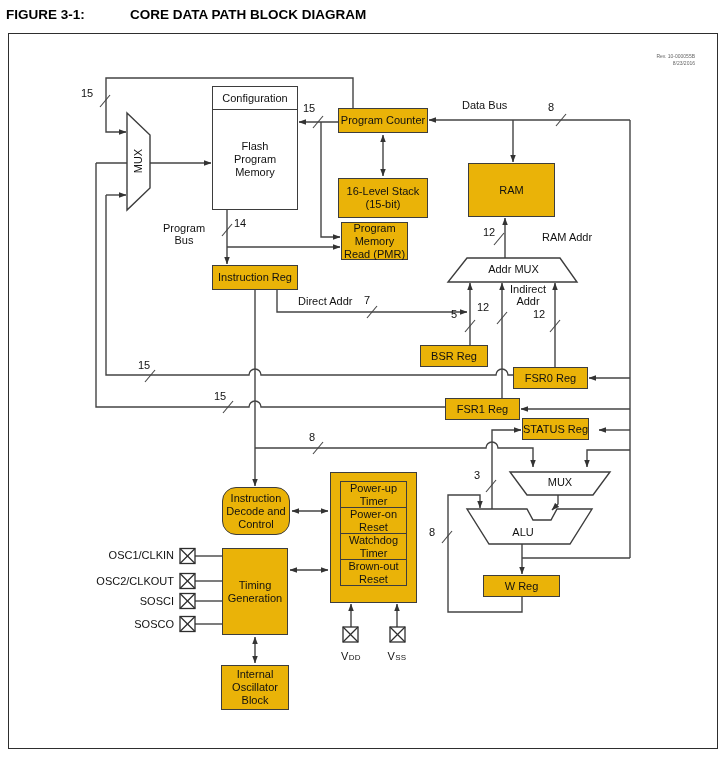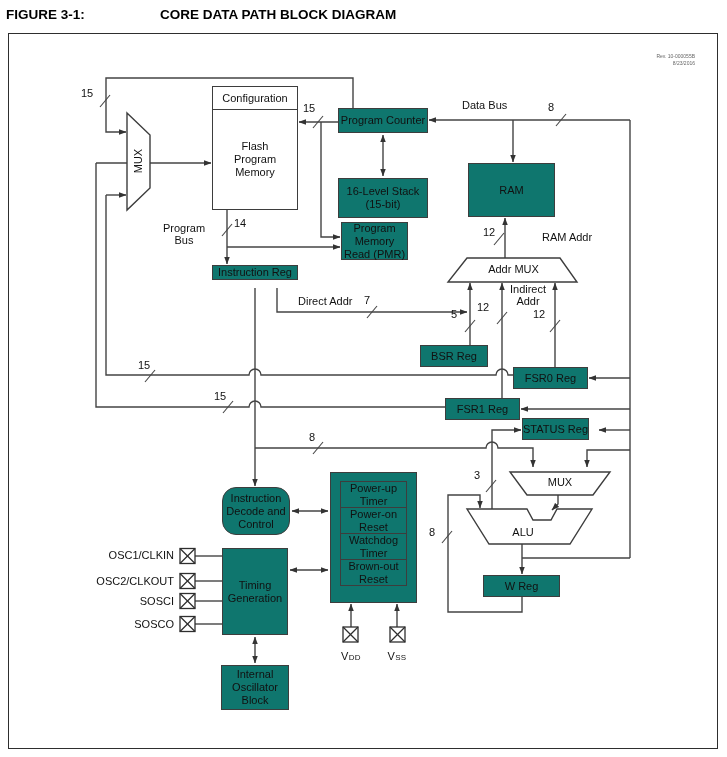--- a/index.html
+++ b/index.html
@@ -3,21 +3,21 @@
 <meta charset="utf-8">
 <style>
   html,body{margin:0;padding:0;background:#fff;}
   #stage{position:relative;width:727px;height:757px;background:#fff;
          font-family:"Liberation Sans", sans-serif;color:#111;overflow:hidden;}
   .ftitle{position:absolute;top:7px;font-weight:bold;font-size:13.5px;color:#000;white-space:nowrap;}
   .border{position:absolute;left:8px;top:33px;width:708px;height:714px;border:1.6px solid #2e2e2e;}
   .rev{position:absolute;left:590px;top:53px;width:105px;font-size:5px;line-height:6.5px;
        color:#666;text-align:right;white-space:pre-line;}
   svg.wires{position:absolute;left:0;top:0;}
-  .box{position:absolute;border:1.4px solid #3d3d3d;background:#0f766e;display:flex;
+  .box{position:absolute;border:1.4px solid #3d3d3d;background:#eab308;display:flex;
        align-items:center;justify-content:center;text-align:center;
        font-size:11px;line-height:13px;white-space:pre-line;box-sizing:border-box;}
   .flashbox{position:absolute;border:1.4px solid #3d3d3d;background:#fff;box-sizing:border-box;
        display:flex;flex-direction:column;font-size:11px;line-height:13px;text-align:center;}
   .cfgcell{border-bottom:1.4px solid #3d3d3d;height:22px;display:flex;align-items:center;justify-content:center;}
   .flashcell{flex:1;display:flex;align-items:center;justify-content:center;white-space:pre-line;}
   .lbl{position:absolute;font-size:11px;line-height:12px;white-space:pre-line;}
   .num{position:absolute;font-size:11px;line-height:11px;}
   .ctr{text-align:center;}
   .rt{text-align:right;}
@@ -25,21 +25,21 @@
             align-items:center;justify-content:center;background:transparent;}
   .vtext{transform:rotate(-90deg);}
   .smallcaps{font-variant:small-caps;letter-spacing:.3px;}
 </style>
 </head>
 <body>
 
 <div id="stage">
 
   <div class="ftitle" style="left:6px;">FIGURE 3-1:</div>
-  <div class="ftitle" style="left:160px;">CORE DATA PATH BLOCK DIAGRAM</div>
+  <div class="ftitle" style="left:130px;">CORE DATA PATH BLOCK DIAGRAM</div>
 
   <div class="border"></div>
 
   <div class="rev">Rev. 10-000055B
 8/23/2016</div>
 
   <svg class="wires" width="727" height="757" viewBox="0 0 727 757">
     <defs>
       <marker id="ah" viewBox="0 0 8 6" refX="7.6" refY="3" markerWidth="7.6" markerHeight="6" markerUnits="userSpaceOnUse" orient="auto-start-reverse">
         <path d="M0,0 L8,3 L0,6 Z" fill="#333"></path>
@@ -172,21 +172,21 @@
 Program
 Memory</div>
   </div>
 
   <div class="box" style="left:338px;top:108px;width:90px;height:25px;">Program Counter</div>
   <div class="box" style="left:338px;top:178px;width:90px;height:40px;">16-Level Stack
 (15-bit)</div>
   <div class="box" style="left:468px;top:163px;width:87px;height:54px;">RAM</div>
   <div class="box" style="left:341px;top:222px;width:67px;height:38px;">Program Memory
 Read (PMR)</div>
-  <div class="box" style="left:212px;top:265px;width:86px;height:15px;">Instruction Reg</div>
+  <div class="box" style="left:212px;top:265px;width:86px;height:25px;">Instruction Reg</div>
   <div class="box" style="left:420px;top:345px;width:68px;height:22px;">BSR Reg</div>
   <div class="box" style="left:513px;top:367px;width:75px;height:22px;">FSR0 Reg</div>
   <div class="box" style="left:445px;top:398px;width:75px;height:22px;">FSR1 Reg</div>
   <div class="box" style="left:522px;top:418px;width:67px;height:22px;">STATUS Reg</div>
   <div class="box" style="left:483px;top:575px;width:77px;height:22px;">W Reg</div>
   <div class="box" style="left:222px;top:487px;width:68px;height:48px;border-radius:14px;">Instruction
 Decode and
 Control</div>
   <div class="box" style="left:222px;top:548px;width:66px;height:87px;">Timing
 Generation</div>

